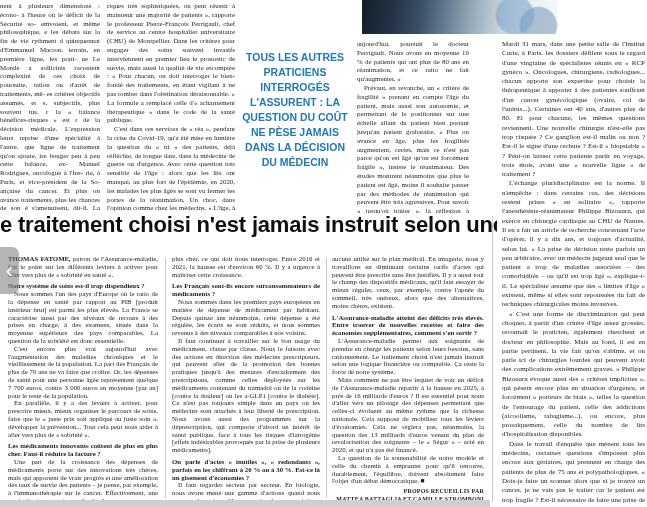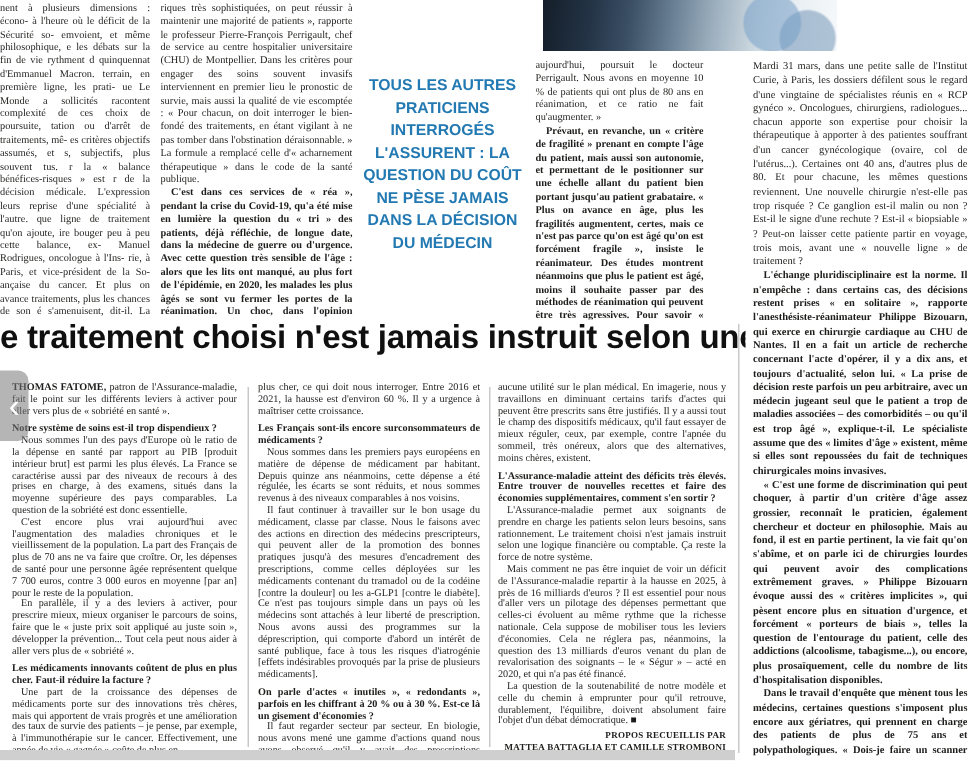--- a/index.html
+++ b/index.html
@@ -2,21 +2,21 @@
 <html lang="fr"><head>
 <meta charset="utf-8">
 <style>
   html,body{margin:0;padding:0;background:#ffffff;}
   #page{position:relative;width:647px;height:507px;background:#ffffff;overflow:hidden;
         font-family:"Liberation Serif",serif;color:#1d1d1b;}
 
   
   .tcol{position:absolute;text-align:justify;font-size:6.9px;line-height:8.8px;overflow:hidden;}
   .tcol p{margin:0;}
-  .tcol p.ind{text-indent:7px;font-weight:bold;}
+  .tcol p.ind{text-indent:7px;}
   #col1{left:0;top:2px;width:100px;height:211px;}
   #col2{left:107px;top:2px;width:128px;height:211px;}
   #col4{left:357px;top:40px;width:112px;height:173px;}
   #col5{left:502px;top:40px;width:143px;height:464px;font-size:7px;line-height:9.3px;}
 
   
   #quote{position:absolute;left:238px;top:38px;width:114px;
          font-family:"Liberation Sans",sans-serif;font-weight:700;
          font-size:10.5px;line-height:15px;text-align:center;color:#2379b2;margin-top:12px;}
 

